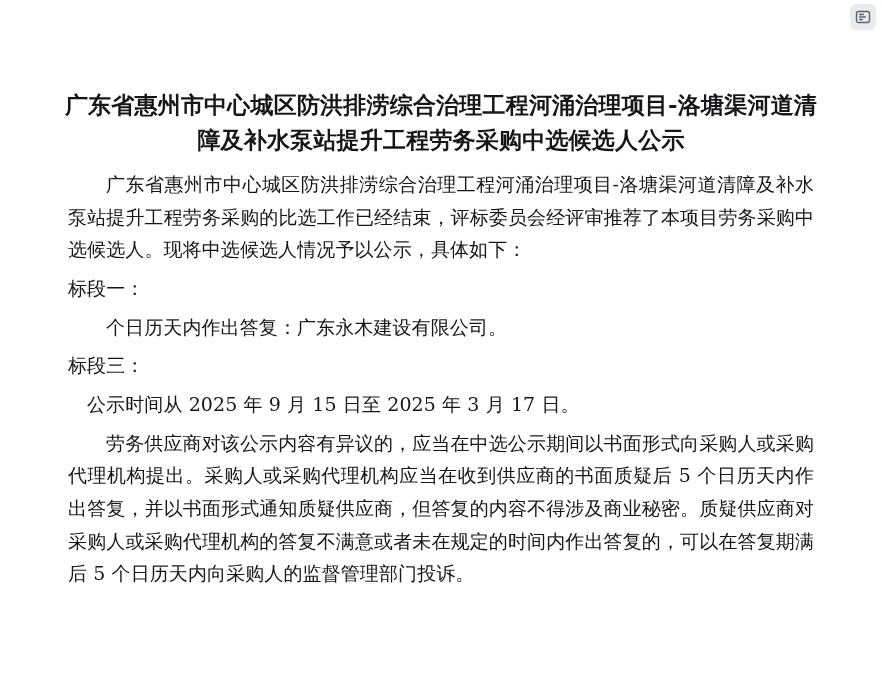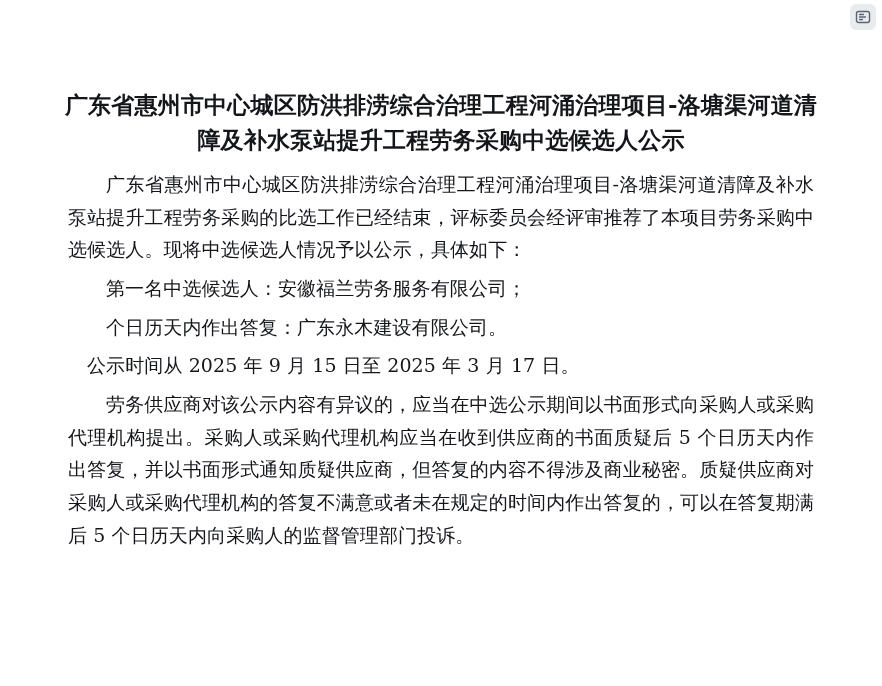--- a/index.html
+++ b/index.html
@@ -76,22 +76,23 @@
     <path d="M4.5 5.5h4M4.5 8h6M4.5 10.5h3" stroke="#5a6570" stroke-width="1.3" stroke-linecap="round"></path>
   </svg>
 </div>
 
 <div class="page">
 
   <h1 class="doc-title">广东省惠州市中心城区防洪排涝综合治理工程河涌治理项目-洛塘渠河道清障及补水泵站提升工程劳务采购中选候选人公示</h1>
 
   <p class="body-text indent-2">广东省惠州市中心城区防洪排涝综合治理工程河涌治理项目-洛塘渠河道清障及补水泵站提升工程劳务采购的比选工作已经结束，评标委员会经评审推荐了本项目劳务采购中选候选人。现将中选候选人情况予以公示，具体如下：</p>
 
-  <p class="body-text indent-2">第一名中选候选人：安徽福兰劳务服务有限公司；</p>
+  <p class="body-text no-indent block-gap">标段一：</p>
 
   <p class="body-text indent-2">个日历天内作出答复：广东永木建设有限公司。</p>
 
+  <p class="body-text no-indent block-gap">标段三：</p>
 
   <p class="body-text indent-1">公示时间从 2025 年 9 月 15 日至 2025 年 3 月 17 日。</p>
 
   <p class="body-text indent-2">劳务供应商对该公示内容有异议的，应当在中选公示期间以书面形式向采购人或采购代理机构提出。采购人或采购代理机构应当在收到供应商的书面质疑后 5 个日历天内作出答复，并以书面形式通知质疑供应商，但答复的内容不得涉及商业秘密。质疑供应商对采购人或采购代理机构的答复不满意或者未在规定的时间内作出答复的，可以在答复期满后 5 个日历天内向采购人的监督管理部门投诉。</p>
 
 </div>
 
 </body></html>

